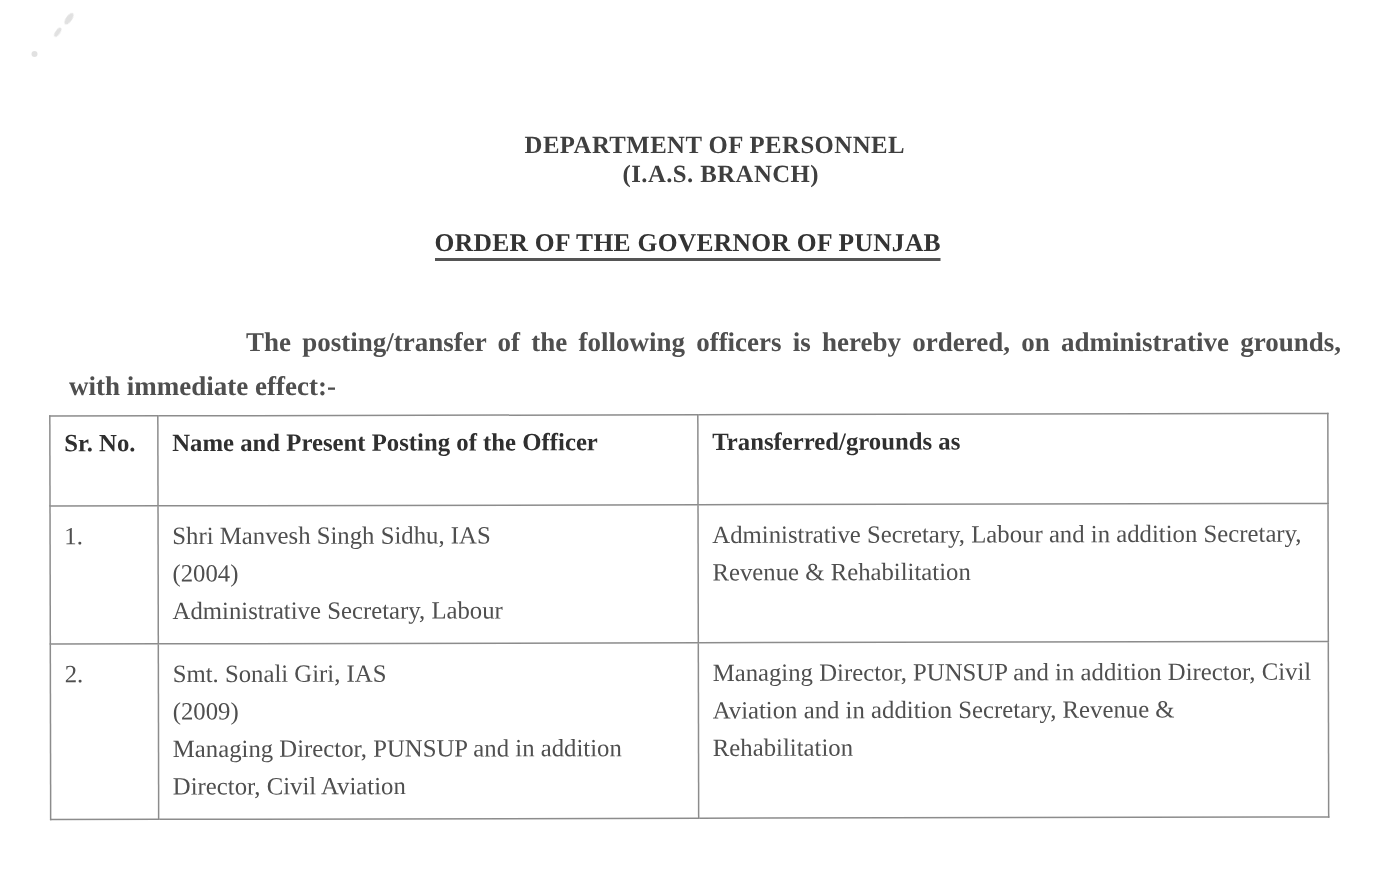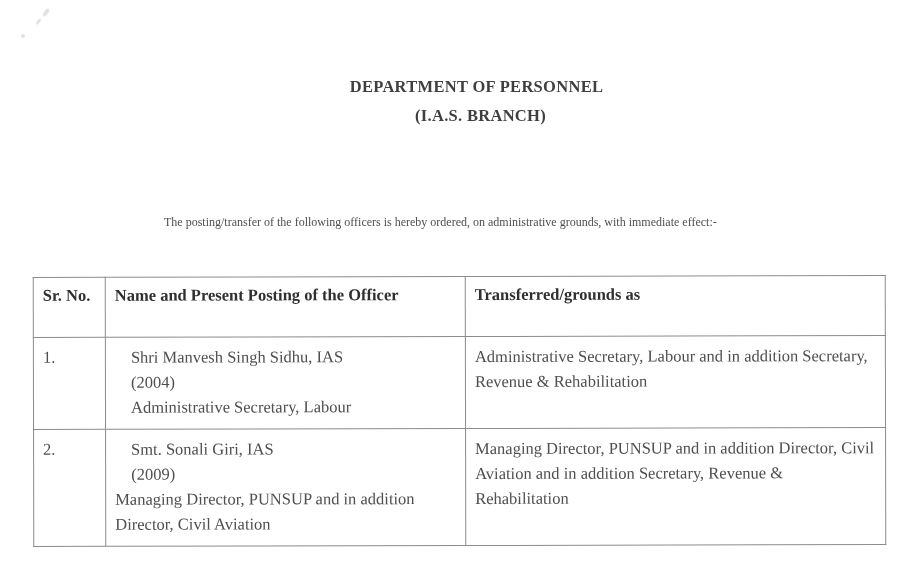--- a/index.html
+++ b/index.html
@@ -36,21 +36,21 @@
   
   .doc-head {
     text-align: center;
     font-weight: bold;
     font-size: 16.5px;
     letter-spacing: .3px;
     color: #3f3f3f;
     line-height: 22.5px;
   }
   .head-line1 { position: absolute; left: 0; right: 0; top: 60px; }
-  .head-line2 { position: absolute; left: 0; right: 0; top: 76px; padding-left: 36px; }
+  .head-line2 { position: absolute; left: 0; right: 0; top: 86px; padding-left: 36px; }
   .head-line3 { position: absolute; left: 0; right: 0; top: 105px; margin-left: 44px; }
 
   .order-title {
     position: absolute;
     left: 0; right: 0;
     top: 152px;
     text-align: center;
     font-weight: bold;
     font-size: 17px;
     letter-spacing: .2px;
@@ -60,25 +60,26 @@
     border-bottom: 2px solid #555;
     padding-bottom: 1px;
   }
 
   
   .intro {
     position: absolute;
     left: 46px;
     top: 196px;
     width: 848px;
-    font-size: 12px;
+    font-size: 18px;
     line-height: 29px;
     text-align: justify;
     text-indent: 118px;
     color: #4f4f4f;
+    font-weight: bold;
   }
 
   
   .tbl {
     position: absolute;
     left: 33px;
     top: 276px;
     width: 852px;
     border-collapse: collapse;
     table-layout: fixed;
@@ -109,39 +110,42 @@
     text-align: right;
     padding-right: 17px;
     font-weight: bold;
     color: #3b3b3b;
   }
   .hdr-sr { text-align: left; margin-left: 24px; }
 
   .justify { text-align: justify; }
   .justify-last-left { text-align: justify; margin-top: 12px; }
 
-  .line { display: block; margin-left: 16px; }
+  .line { display: block; }
 
   
   .tbl thead tr { height: 60px; }
   .row1 { height: 90px; }
   .row2 { height: 115px; }
 </style>
 </head>
 <body>
 
 <div class="page">
 
   <div class="speck s1"></div>
   <div class="speck s2"></div>
   <div class="speck s3"></div>
 
   <div class="doc-head head-line2">DEPARTMENT OF PERSONNEL</div>
   <div class="doc-head head-line3">(I.A.S. BRANCH)</div>
 
+  <div class="order-title">
+    <span>ORDER OF THE GOVERNOR OF PUNJAB</span>
+  </div>
 
   <p class="intro">The posting/transfer of the following officers is hereby ordered, on administrative grounds, with immediate effect:-</p>
 
   <table class="tbl">
     <colgroup>
       <col class="col-sr">
       <col class="col-name">
       <col class="col-post">
     </colgroup>
     <thead>

